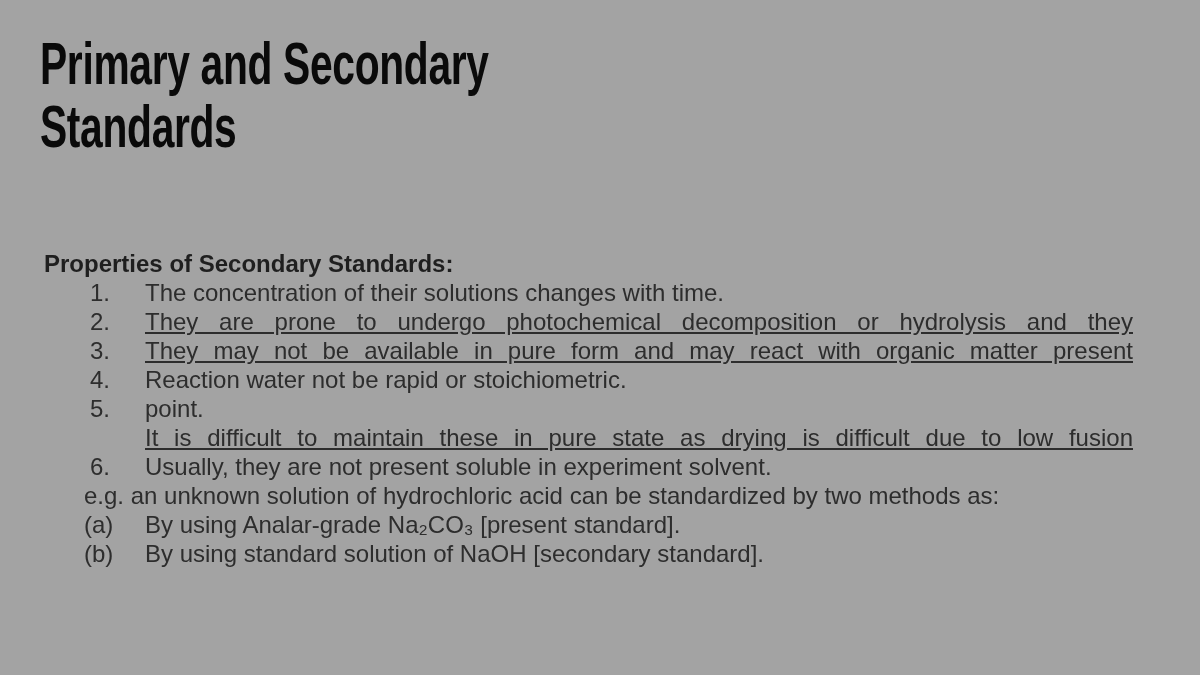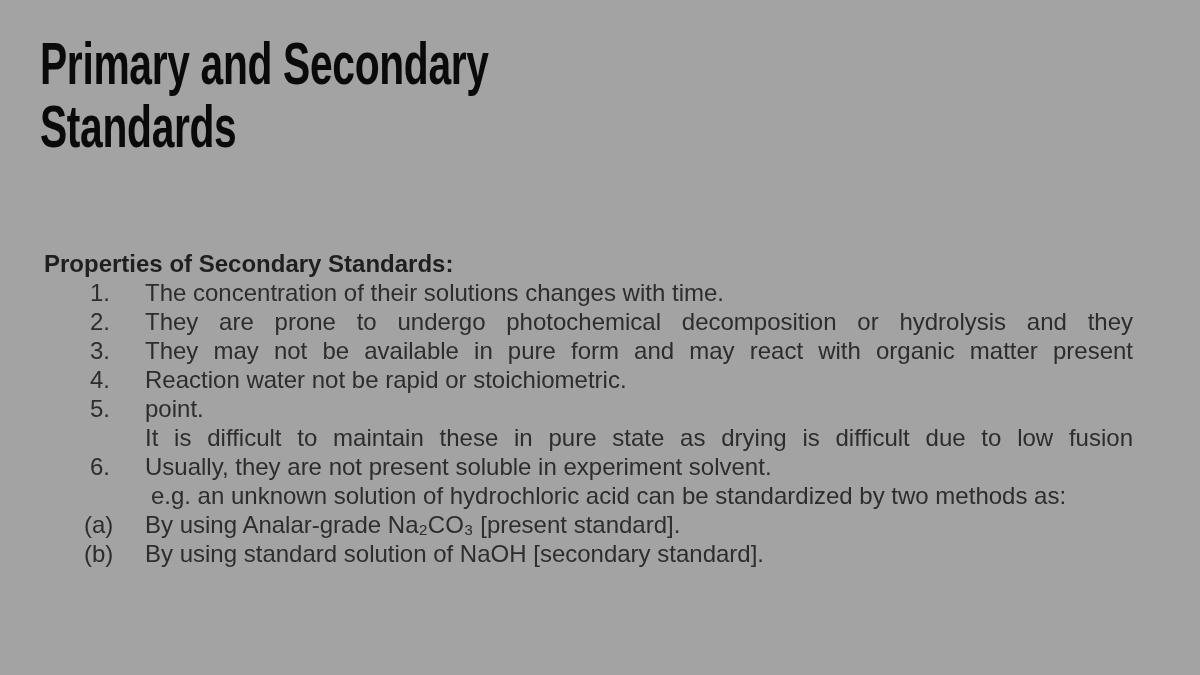--- a/index.html
+++ b/index.html
@@ -52,24 +52,24 @@
     position: absolute;
     left: 46px;              
     top: 0;
   }
   .item.alpha .marker {
     left: 40px;              
   }
   .line.stretch {
     text-align: justify;
     text-align-last: justify; 
+    text-decoration: underline;
   }
   .example-line {
     padding-left: 40px;      
-    text-align: center;
   }
 </style>
 </head>
 <body>
 
 <div class="slide">
 
   <div class="title-block">
     <div>Primary and Secondary</div>
     <div>Standards</div>

